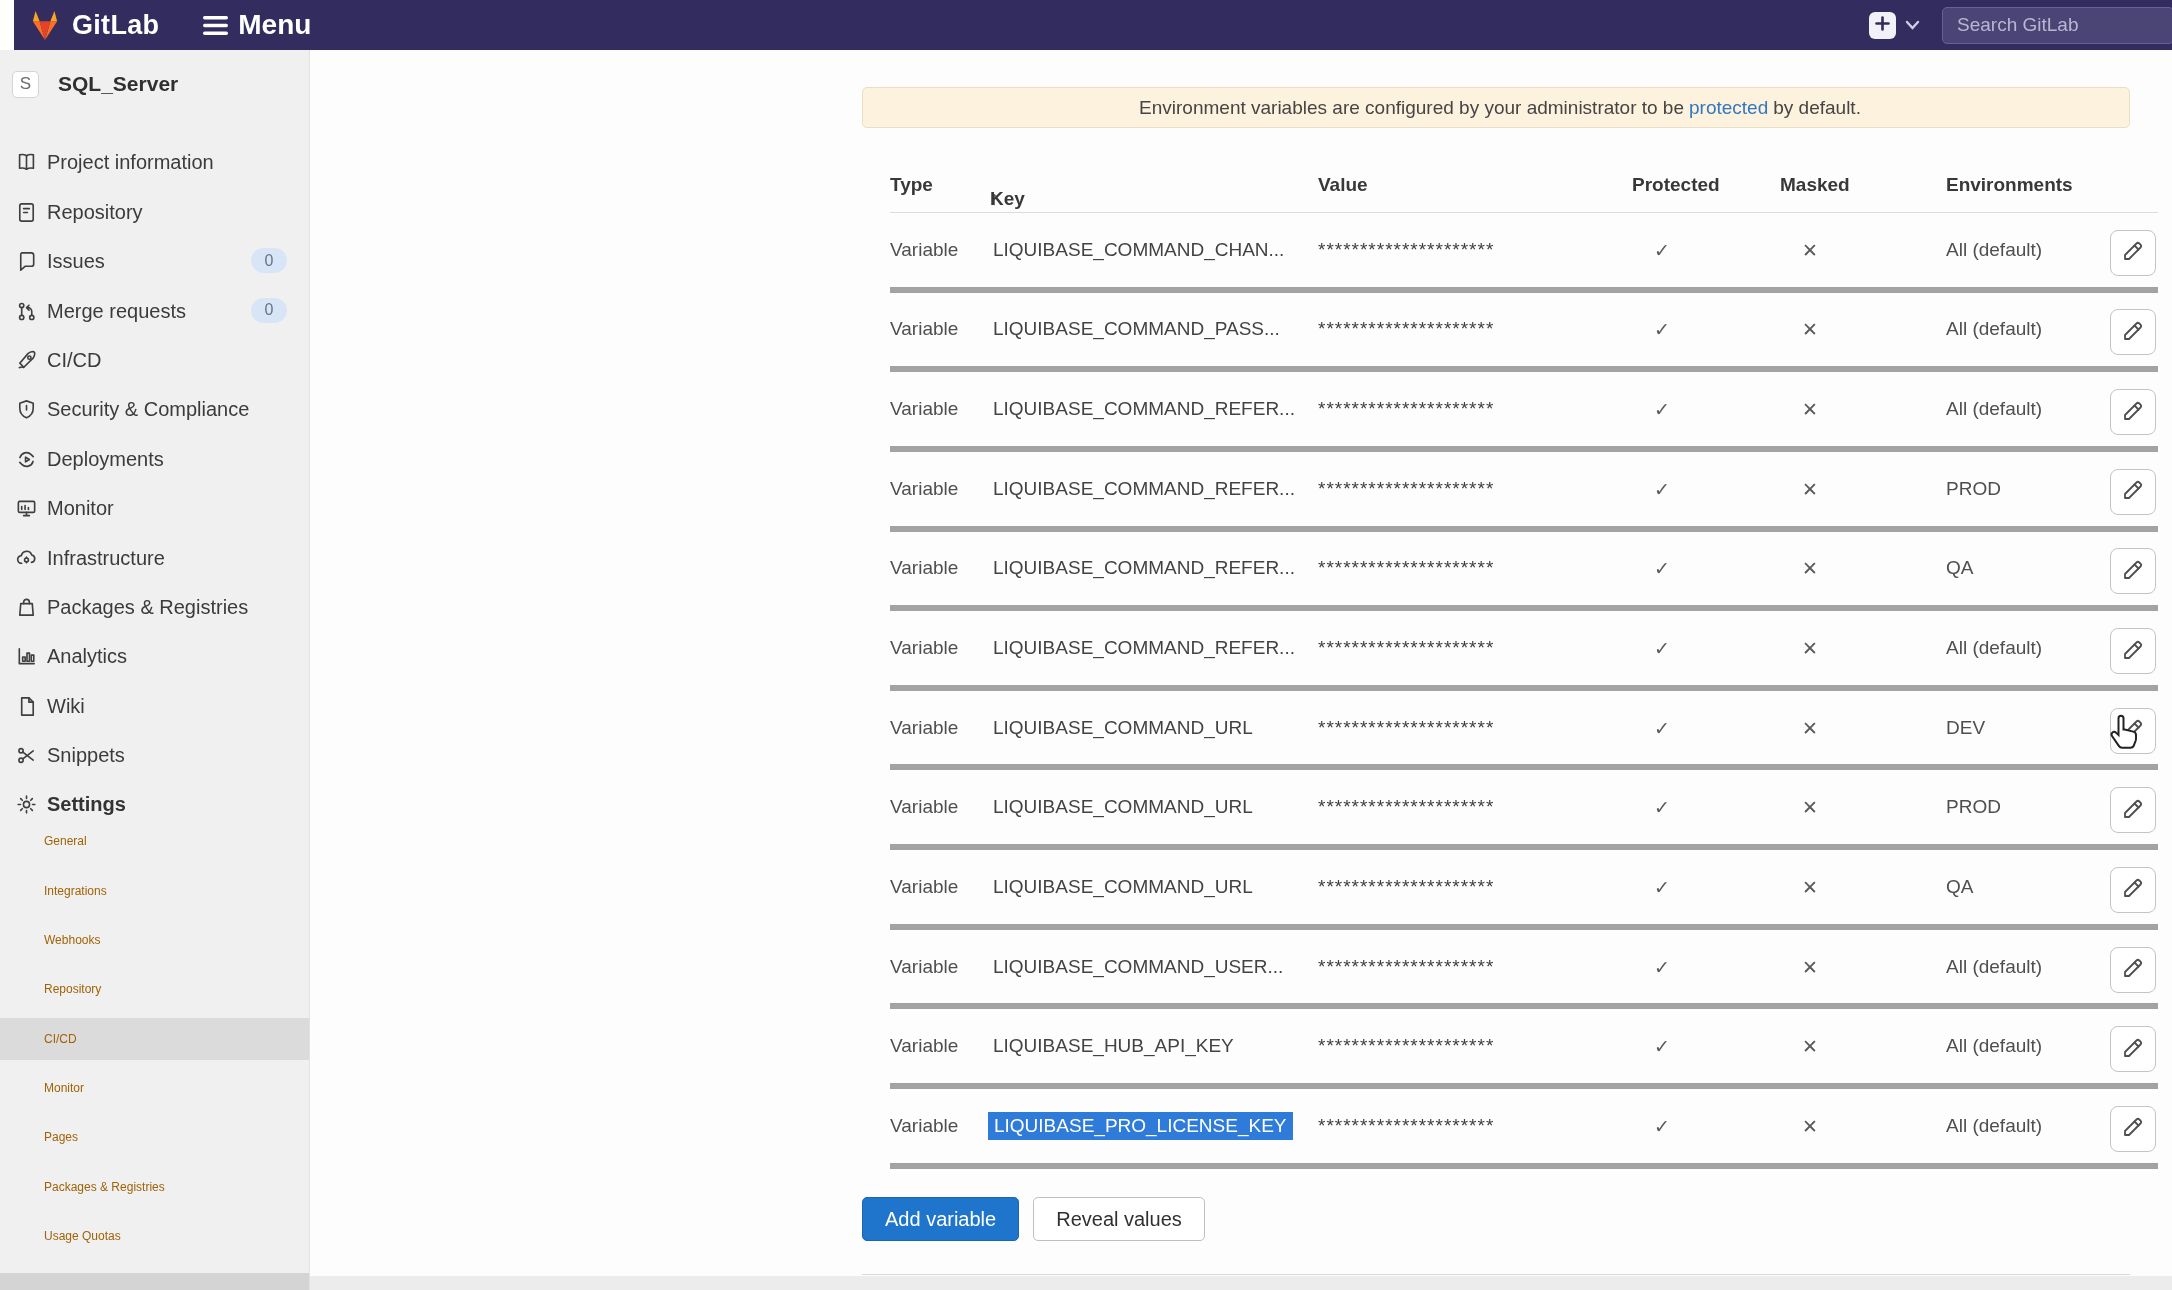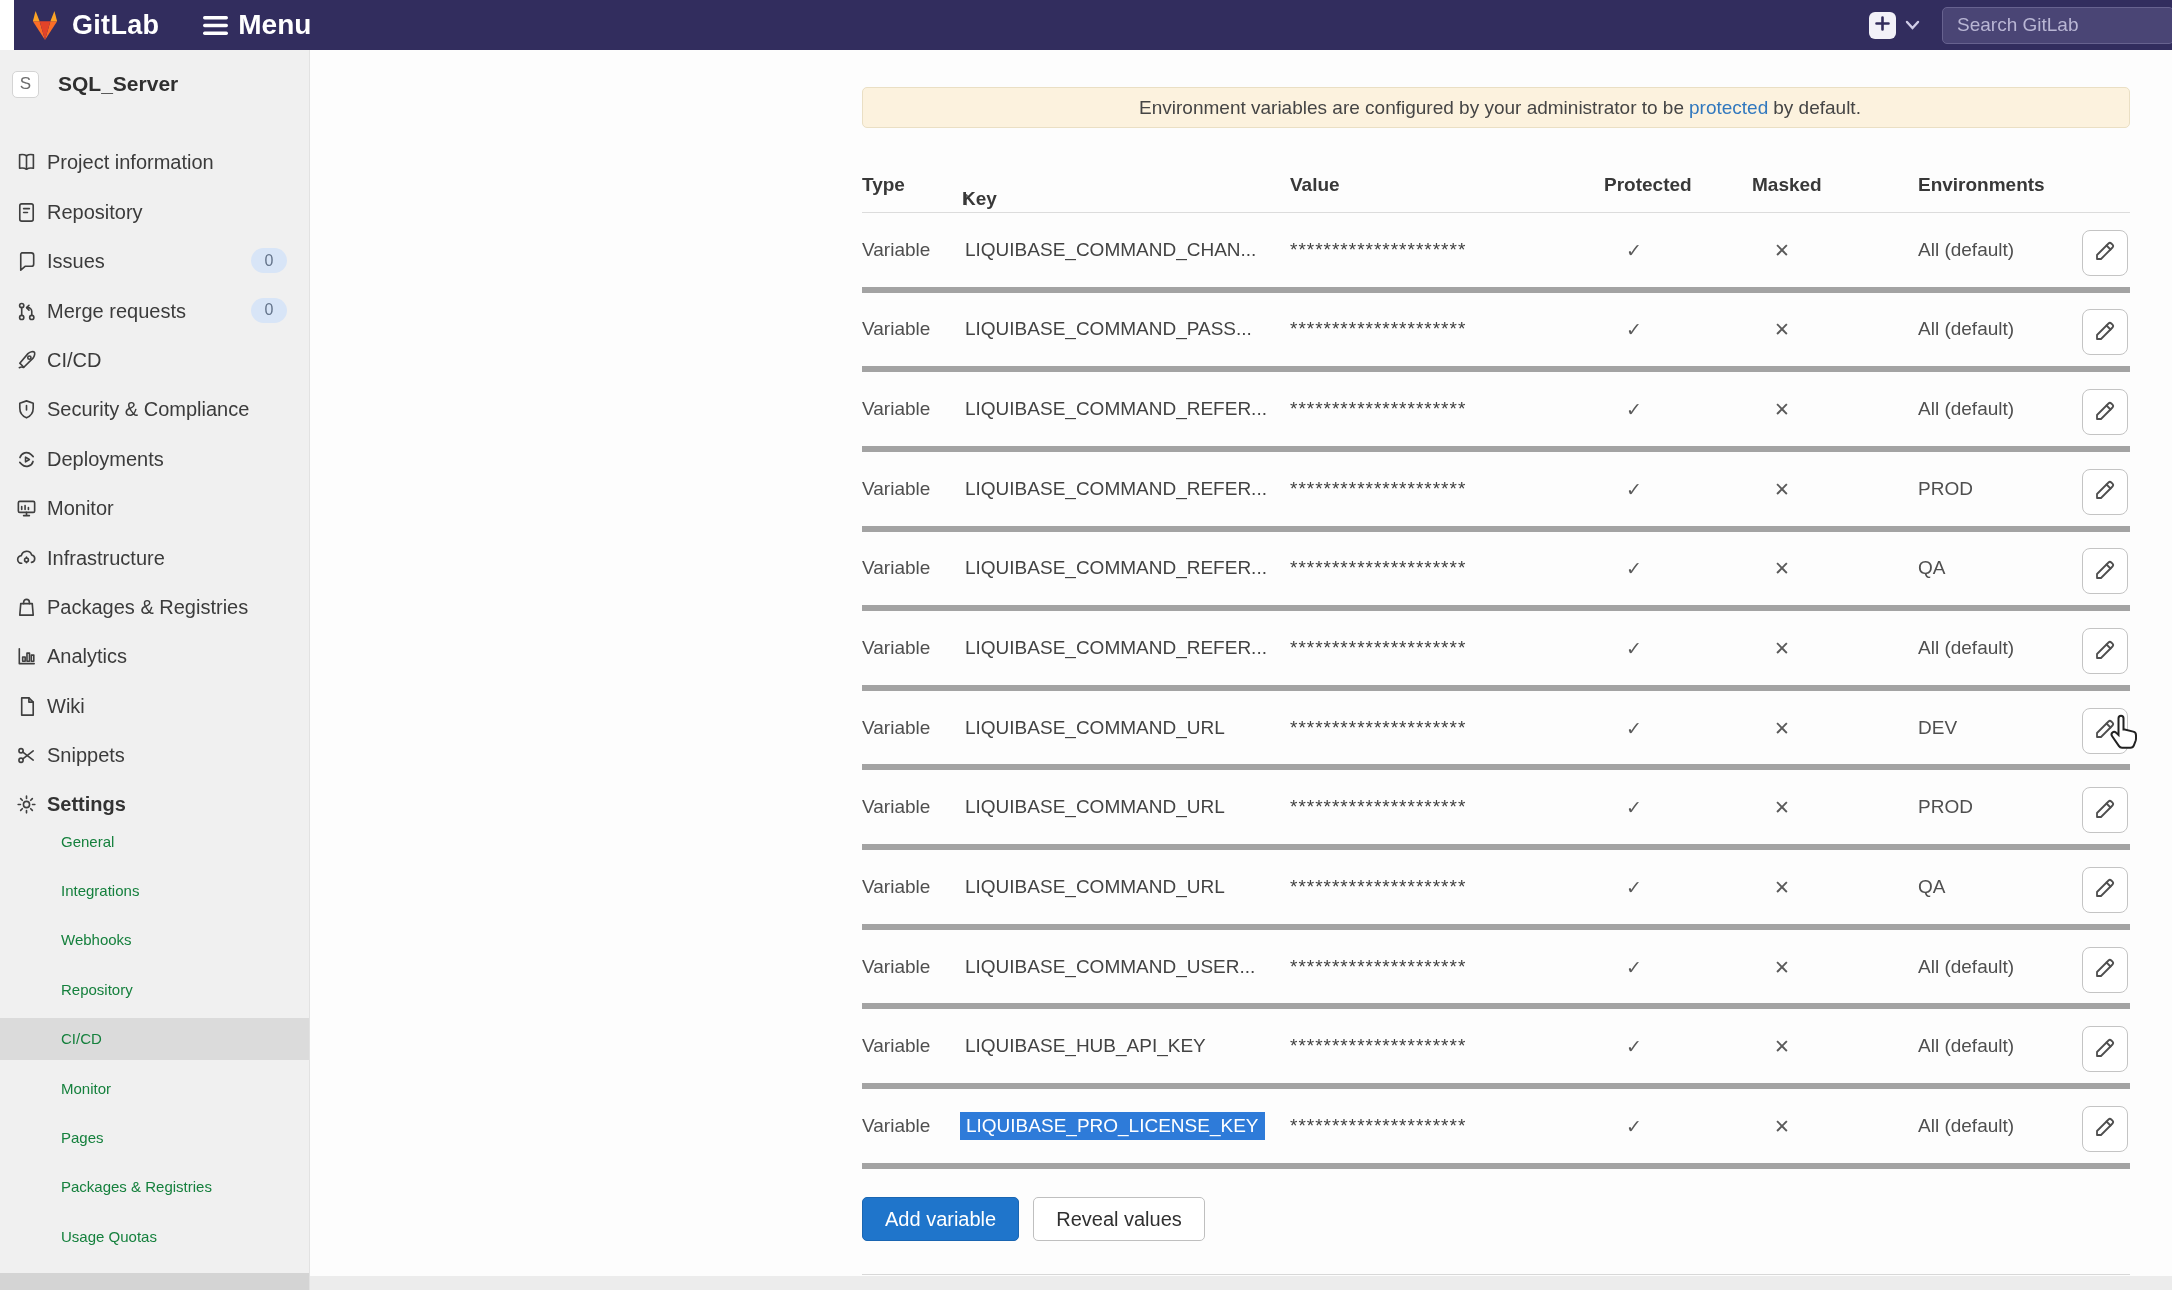--- a/index.html
+++ b/index.html
@@ -32,31 +32,31 @@
   .project-name { margin-left:19px; font-size:21px; font-weight:bold; color:#2f2f2f; }
   .nav { position:absolute; left:0; top:75px; width:100%; }
   .nav-item { position:relative; height:49.4px; display:flex; align-items:flex-end; cursor:pointer; }
   .nav-icon { position:absolute; left:15px; width:23px; height:23px; }
   .nav-icon svg { width:23px; height:23px; display:block; fill:none; stroke:#3f3f3f; stroke-width:1.7; stroke-linecap:round; stroke-linejoin:round; }
   .nav-label { margin-left:47px; font-size:20px; color:#3b3b3b; }
   .nav-item.bold .nav-label { font-weight:bold; color:#333333; }
   .nav-badge { margin-left:auto; margin-right:22px; min-width:36px; height:25px; background:#d8e5f7; border-radius:13px;
                display:flex; align-items:center; justify-content:center; font-size:16px; color:#64748b; padding:0 8px; }
   .subnav-item { height:49.4px; display:flex; align-items:center; cursor:pointer; }
-  .subnav-label { margin-left:61px; font-size:15px; color:#15803d; }
+  .subnav-label { margin-left:44px; font-size:12px; color:#a16207; }
   .subnav-item.active { background:#dbdbdb; height:42px; margin:3.7px 0; }
   .sidebar-footer { position:absolute; left:0; bottom:0; width:100%; height:17px; background:#d4d4d4; }
 
   
   .main { position:absolute; left:310px; top:50px; width:1862px; height:1240px; background:#fdfdfd; }
   .banner { position:absolute; left:552px; top:37px; width:1268px; height:41px; background:#fcf2de; border:1px solid #eadfc4;
             border-radius:5px; display:flex; align-items:center; justify-content:center; font-size:19px; color:#454545;padding-left:8px; }
   .banner a { color:#3178be; text-decoration:none; cursor:pointer; margin:0 5px; }
 
-  .var-table { position:absolute; left:552px; top:110px; width:1268px; }
+  .var-table { position:absolute; left:580px; top:110px; width:1268px; }
   .thead { position:relative; height:53px; border-bottom:1px solid #dcdcdc; font-size:19px; font-weight:600; color:#383838; }
   .thead span { position:absolute; top:14px; }
   .th-type { left:0; }
   .th-key { left:100px; }
   .th-key .sort-arrow { font-weight:400; color:#555; margin-right:7px; }
   .th-value { left:428px; }
   .th-protected { left:742px; width:60px; text-align:center; }
   .th-masked { left:890px; width:60px; text-align:center; }
   .th-env { left:1056px; }
 

